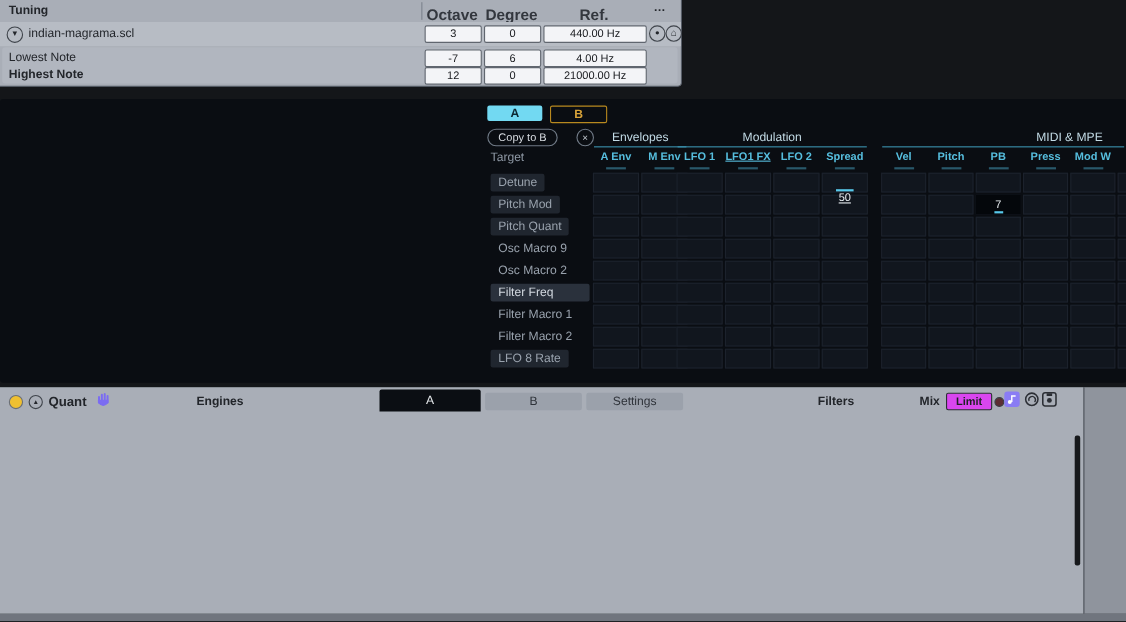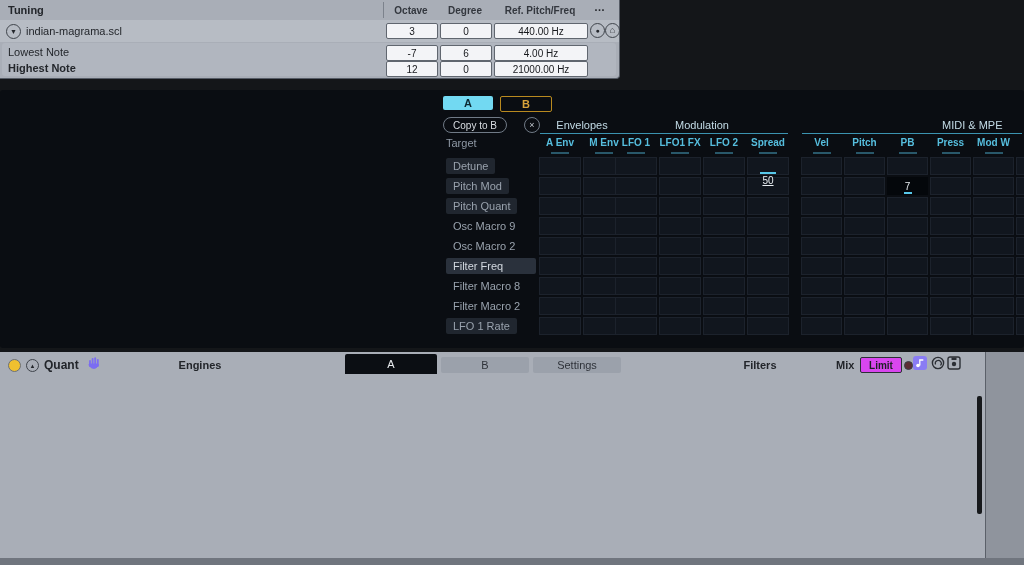--- a/index.html
+++ b/index.html
@@ -3,21 +3,21 @@
 <meta charset="utf-8">
 <style>
   html,body{margin:0;padding:0;background:#141619;}
   #root{position:relative;width:1024px;height:565px;background:#141619;overflow:hidden;
         font-family:"Liberation Sans",sans-serif;padding-left:24px;-webkit-font-smoothing:antialiased;}
   .abs{position:absolute;}
   
   .tuning{left:0;top:0;width:619px;height:78px;background:#a9aeb7;border-bottom:1px solid #565c66;
           border-right:1px solid #565c66;border-radius:0 0 4px 0;}
   .t-head{color:#23262b;font-size:11px;font-weight:bold;}
-  .t-col{color:#33373e;font-size:10px;font-weight:bold;text-align:center;}
+  .t-col{color:#33373e;font-size:14px;font-weight:bold;text-align:center;}
   .t-row-hl{left:0;top:20px;width:619px;height:22px;background:#b7bcc4;}
   .t-sub{left:2px;top:43px;width:614px;height:33px;background:#b1b6bf;border-radius:3px;}
   .vbox{background:#f3f4f7;border:1px solid #60666f;border-radius:2px;color:#17191d;
         font-size:10px;display:flex;align-items:center;justify-content:center;height:14px;}
   .cicon{border:1px solid #3f444b;border-radius:50%;width:13px;height:13px;display:flex;
          align-items:center;justify-content:center;color:#23262b;font-size:7px;line-height:1;}
   .sep{background:#7c828c;}
   
   .ruler{left:628px;top:0;width:396px;height:75px;background:#9ca2ac;overflow:hidden;
     background-image:
@@ -101,23 +101,23 @@
     <div class="abs mpill" style="left:443px;top:27px;width:62px;height:14px">Copy to B</div>
     <div class="abs mclose" style="left:524px;top:27px;width:14px;height:14px">×</div>
     <div class="abs mtarget" style="left:446px;top:47px">Target</div>
 
   <div class="abs mchip" style="left: 446px; top: 68px;">Detune</div>
       <div class="abs mchip" style="left: 446px; top: 88px;">Pitch Mod</div>
       <div class="abs mchip" style="left: 446px; top: 108px;">Pitch Quant</div>
       <div class="abs mlabel" style="left: 446px; top: 128px;">Osc Macro 9</div>
       <div class="abs mlabel" style="left: 446px; top: 148px;">Osc Macro 2</div>
       <div class="abs mchip hi" style="left: 446px; top: 168px;">Filter Freq</div>
-      <div class="abs mlabel" style="left: 446px; top: 188px;">Filter Macro 8</div>
+      <div class="abs mlabel" style="left: 446px; top: 188px;">Filter Macro 1</div>
       <div class="abs mlabel" style="left: 446px; top: 208px;">Filter Macro 2</div>
-      <div class="abs mchip" style="left: 446px; top: 228px;">LFO 1 Rate</div>
+      <div class="abs mchip" style="left: 446px; top: 228px;">LFO 8 Rate</div>
       <div class="abs mgroup" style="left: 538px; top: 29px; width: 88px;">Envelopes</div>
       <div class="abs munder" style="left: 540px; top: 43px; width: 84px;"></div>
       <div class="abs mcolh" style="left: 538px; top: 47px; width: 44px;">A Env</div>
       <div class="abs mtick" style="left: 551px; top: 62px; width: 18px;"></div>
       <div class="abs mcell" style="left: 539px; top: 67px; width: 42px; height: 18px;"></div>
       <div class="abs mcell" style="left: 539px; top: 87px; width: 42px; height: 18px;"></div>
       <div class="abs mcell" style="left: 539px; top: 107px; width: 42px; height: 18px;"></div>
       <div class="abs mcell" style="left: 539px; top: 127px; width: 42px; height: 18px;"></div>
       <div class="abs mcell" style="left: 539px; top: 147px; width: 42px; height: 18px;"></div>
       <div class="abs mcell" style="left: 539px; top: 167px; width: 42px; height: 18px;"></div>
@@ -141,21 +141,21 @@
       <div class="abs mtick" style="left: 627px; top: 62px; width: 18px;"></div>
       <div class="abs mcell" style="left: 615px; top: 67px; width: 42px; height: 18px;"></div>
       <div class="abs mcell" style="left: 615px; top: 87px; width: 42px; height: 18px;"></div>
       <div class="abs mcell" style="left: 615px; top: 107px; width: 42px; height: 18px;"></div>
       <div class="abs mcell" style="left: 615px; top: 127px; width: 42px; height: 18px;"></div>
       <div class="abs mcell" style="left: 615px; top: 147px; width: 42px; height: 18px;"></div>
       <div class="abs mcell" style="left: 615px; top: 167px; width: 42px; height: 18px;"></div>
       <div class="abs mcell" style="left: 615px; top: 187px; width: 42px; height: 18px;"></div>
       <div class="abs mcell" style="left: 615px; top: 207px; width: 42px; height: 18px;"></div>
       <div class="abs mcell" style="left: 615px; top: 227px; width: 42px; height: 18px;"></div>
-      <div class="abs mcolh" style="left: 658px; top: 47px; width: 44px;">LFO1 FX</div>
+      <div class="abs mcolh" style="left: 658px; top: 47px; width: 44px; text-decoration: underline;">LFO1 FX</div>
       <div class="abs mtick" style="left: 671px; top: 62px; width: 18px;"></div>
       <div class="abs mcell" style="left: 659px; top: 67px; width: 42px; height: 18px;"></div>
       <div class="abs mcell" style="left: 659px; top: 87px; width: 42px; height: 18px;"></div>
       <div class="abs mcell" style="left: 659px; top: 107px; width: 42px; height: 18px;"></div>
       <div class="abs mcell" style="left: 659px; top: 127px; width: 42px; height: 18px;"></div>
       <div class="abs mcell" style="left: 659px; top: 147px; width: 42px; height: 18px;"></div>
       <div class="abs mcell" style="left: 659px; top: 167px; width: 42px; height: 18px;"></div>
       <div class="abs mcell" style="left: 659px; top: 187px; width: 42px; height: 18px;"></div>
       <div class="abs mcell" style="left: 659px; top: 207px; width: 42px; height: 18px;"></div>
       <div class="abs mcell" style="left: 659px; top: 227px; width: 42px; height: 18px;"></div>

